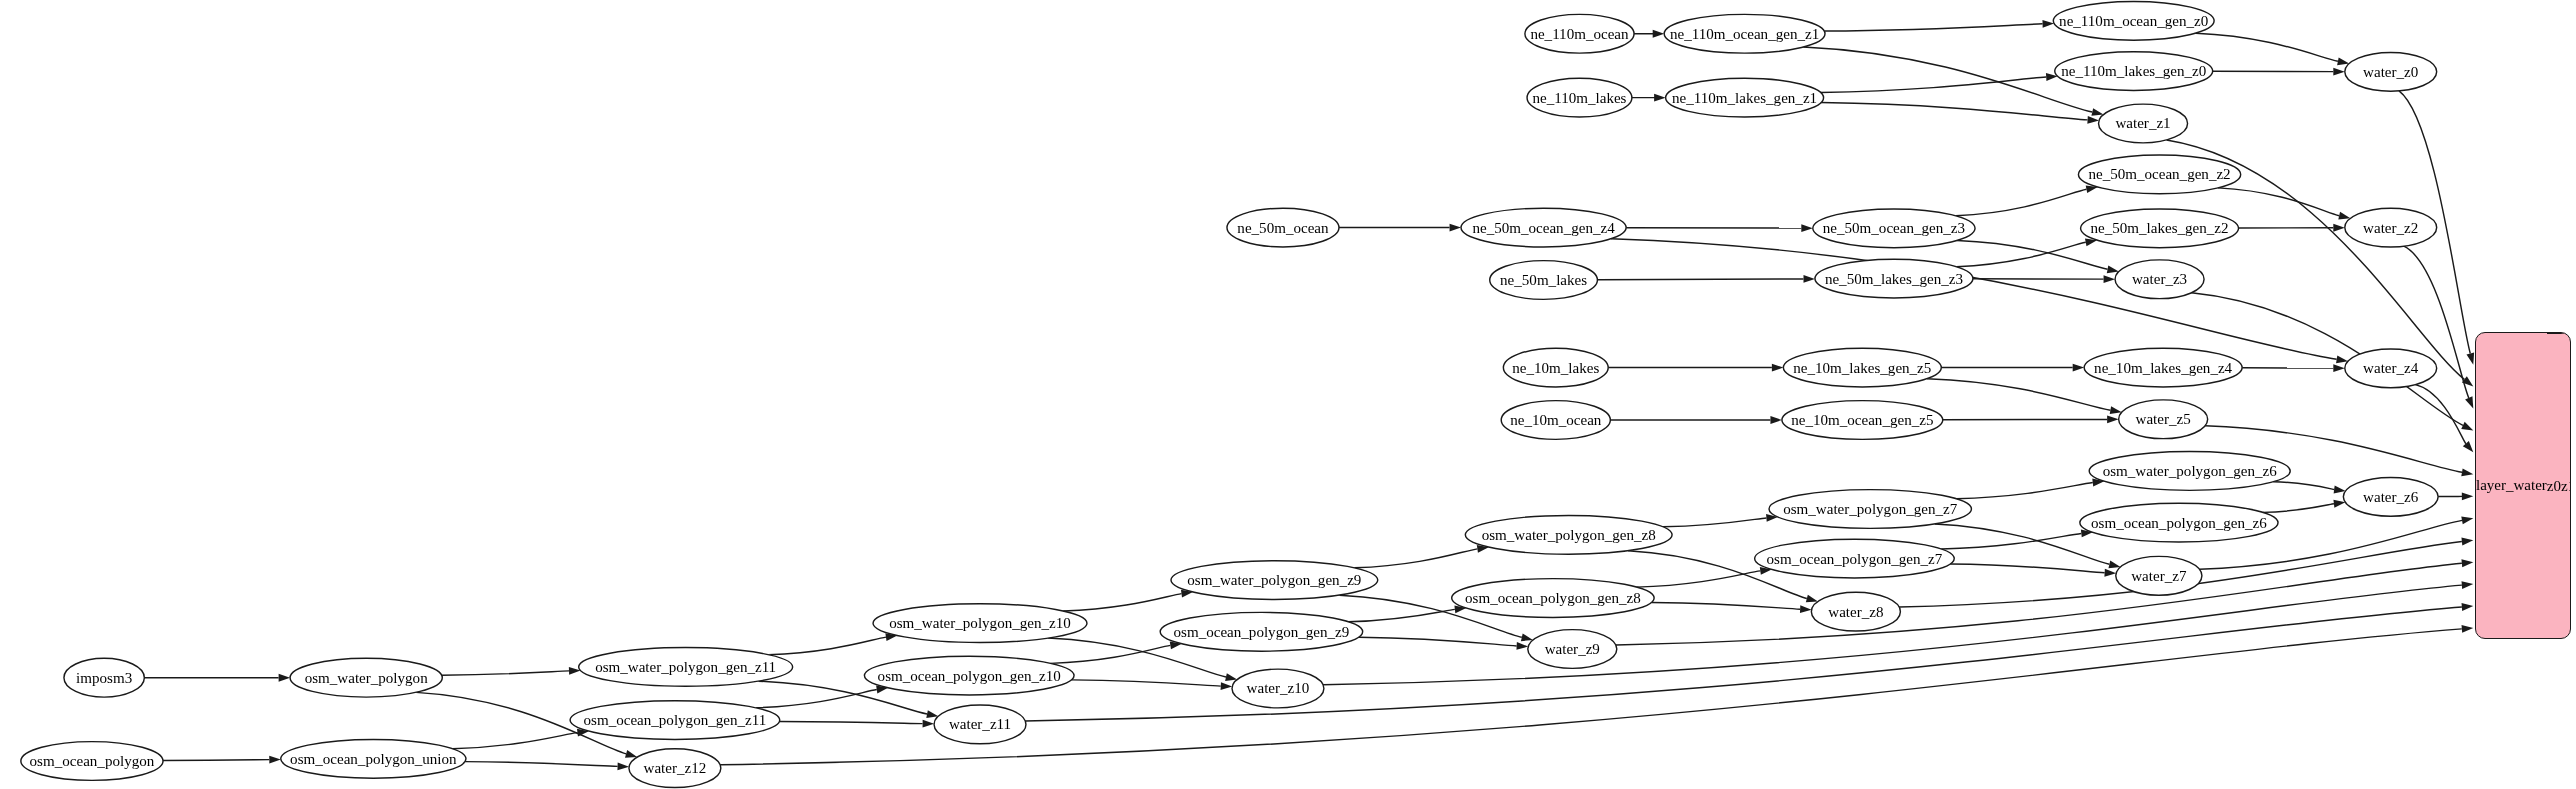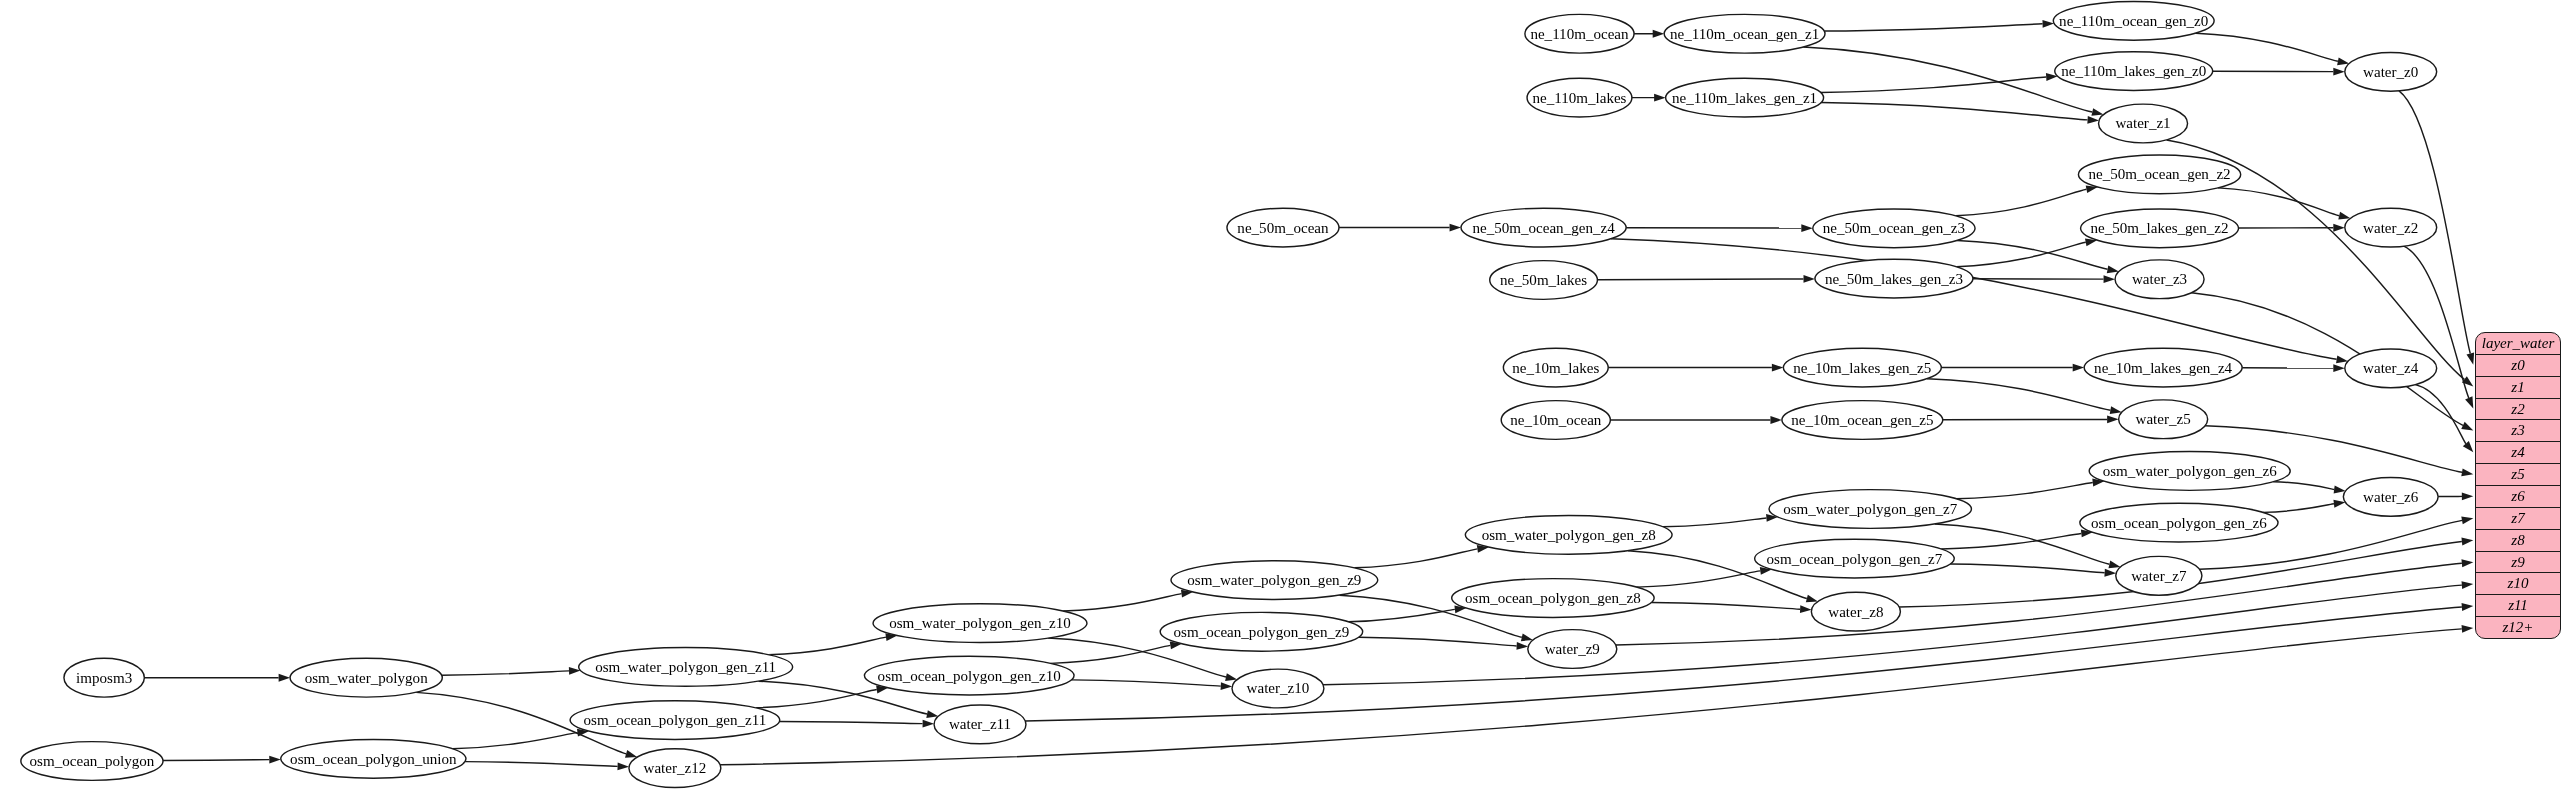--- a/index.html
+++ b/index.html
@@ -10,25 +10,25 @@
   }
   #graph{position:absolute;left:0;top:0;}
   .edge-path{fill:none;stroke:var(--stroke,#1a1a1a);stroke-width:2;}
   .arrowhead{fill:var(--stroke,#1a1a1a);stroke:none;}
   .node-ellipse{fill:var(--node-fill,#ffffff);stroke:var(--stroke,#1a1a1a);stroke-width:2;}
   .node-label{
     font-family:"Liberation Serif","DejaVu Serif",serif;
     font-size:21px;fill:#000000;
   }
   .lw-table{
-    position:absolute;left:2475px;top:332px;width:86px;height:307px;
-    display:flex;flex-direction:column;
+    position:absolute;left:2475px;top:332px;width:96px;height:307px;
+    display:flex;
     background:var(--table-fill,#fbb4c0);
     border:1.4px solid var(--stroke,#1a1a1a);
-    border-radius:10px;overflow:hidden;box-sizing:border-box;font-style:italic;
+    border-radius:10px;overflow:hidden;box-sizing:border-box;
   }
   .lw-row{
     flex:1;display:flex;align-items:center;justify-content:center;
     border-top:1.4px solid var(--stroke,#1a1a1a);
     font-size:15px;color:#000;line-height:1;white-space:nowrap;
   }
   .lw-row:first-child{border-top:none;}
 </style>
 </head>
 <body style="background: rgb(255, 255, 255);">

